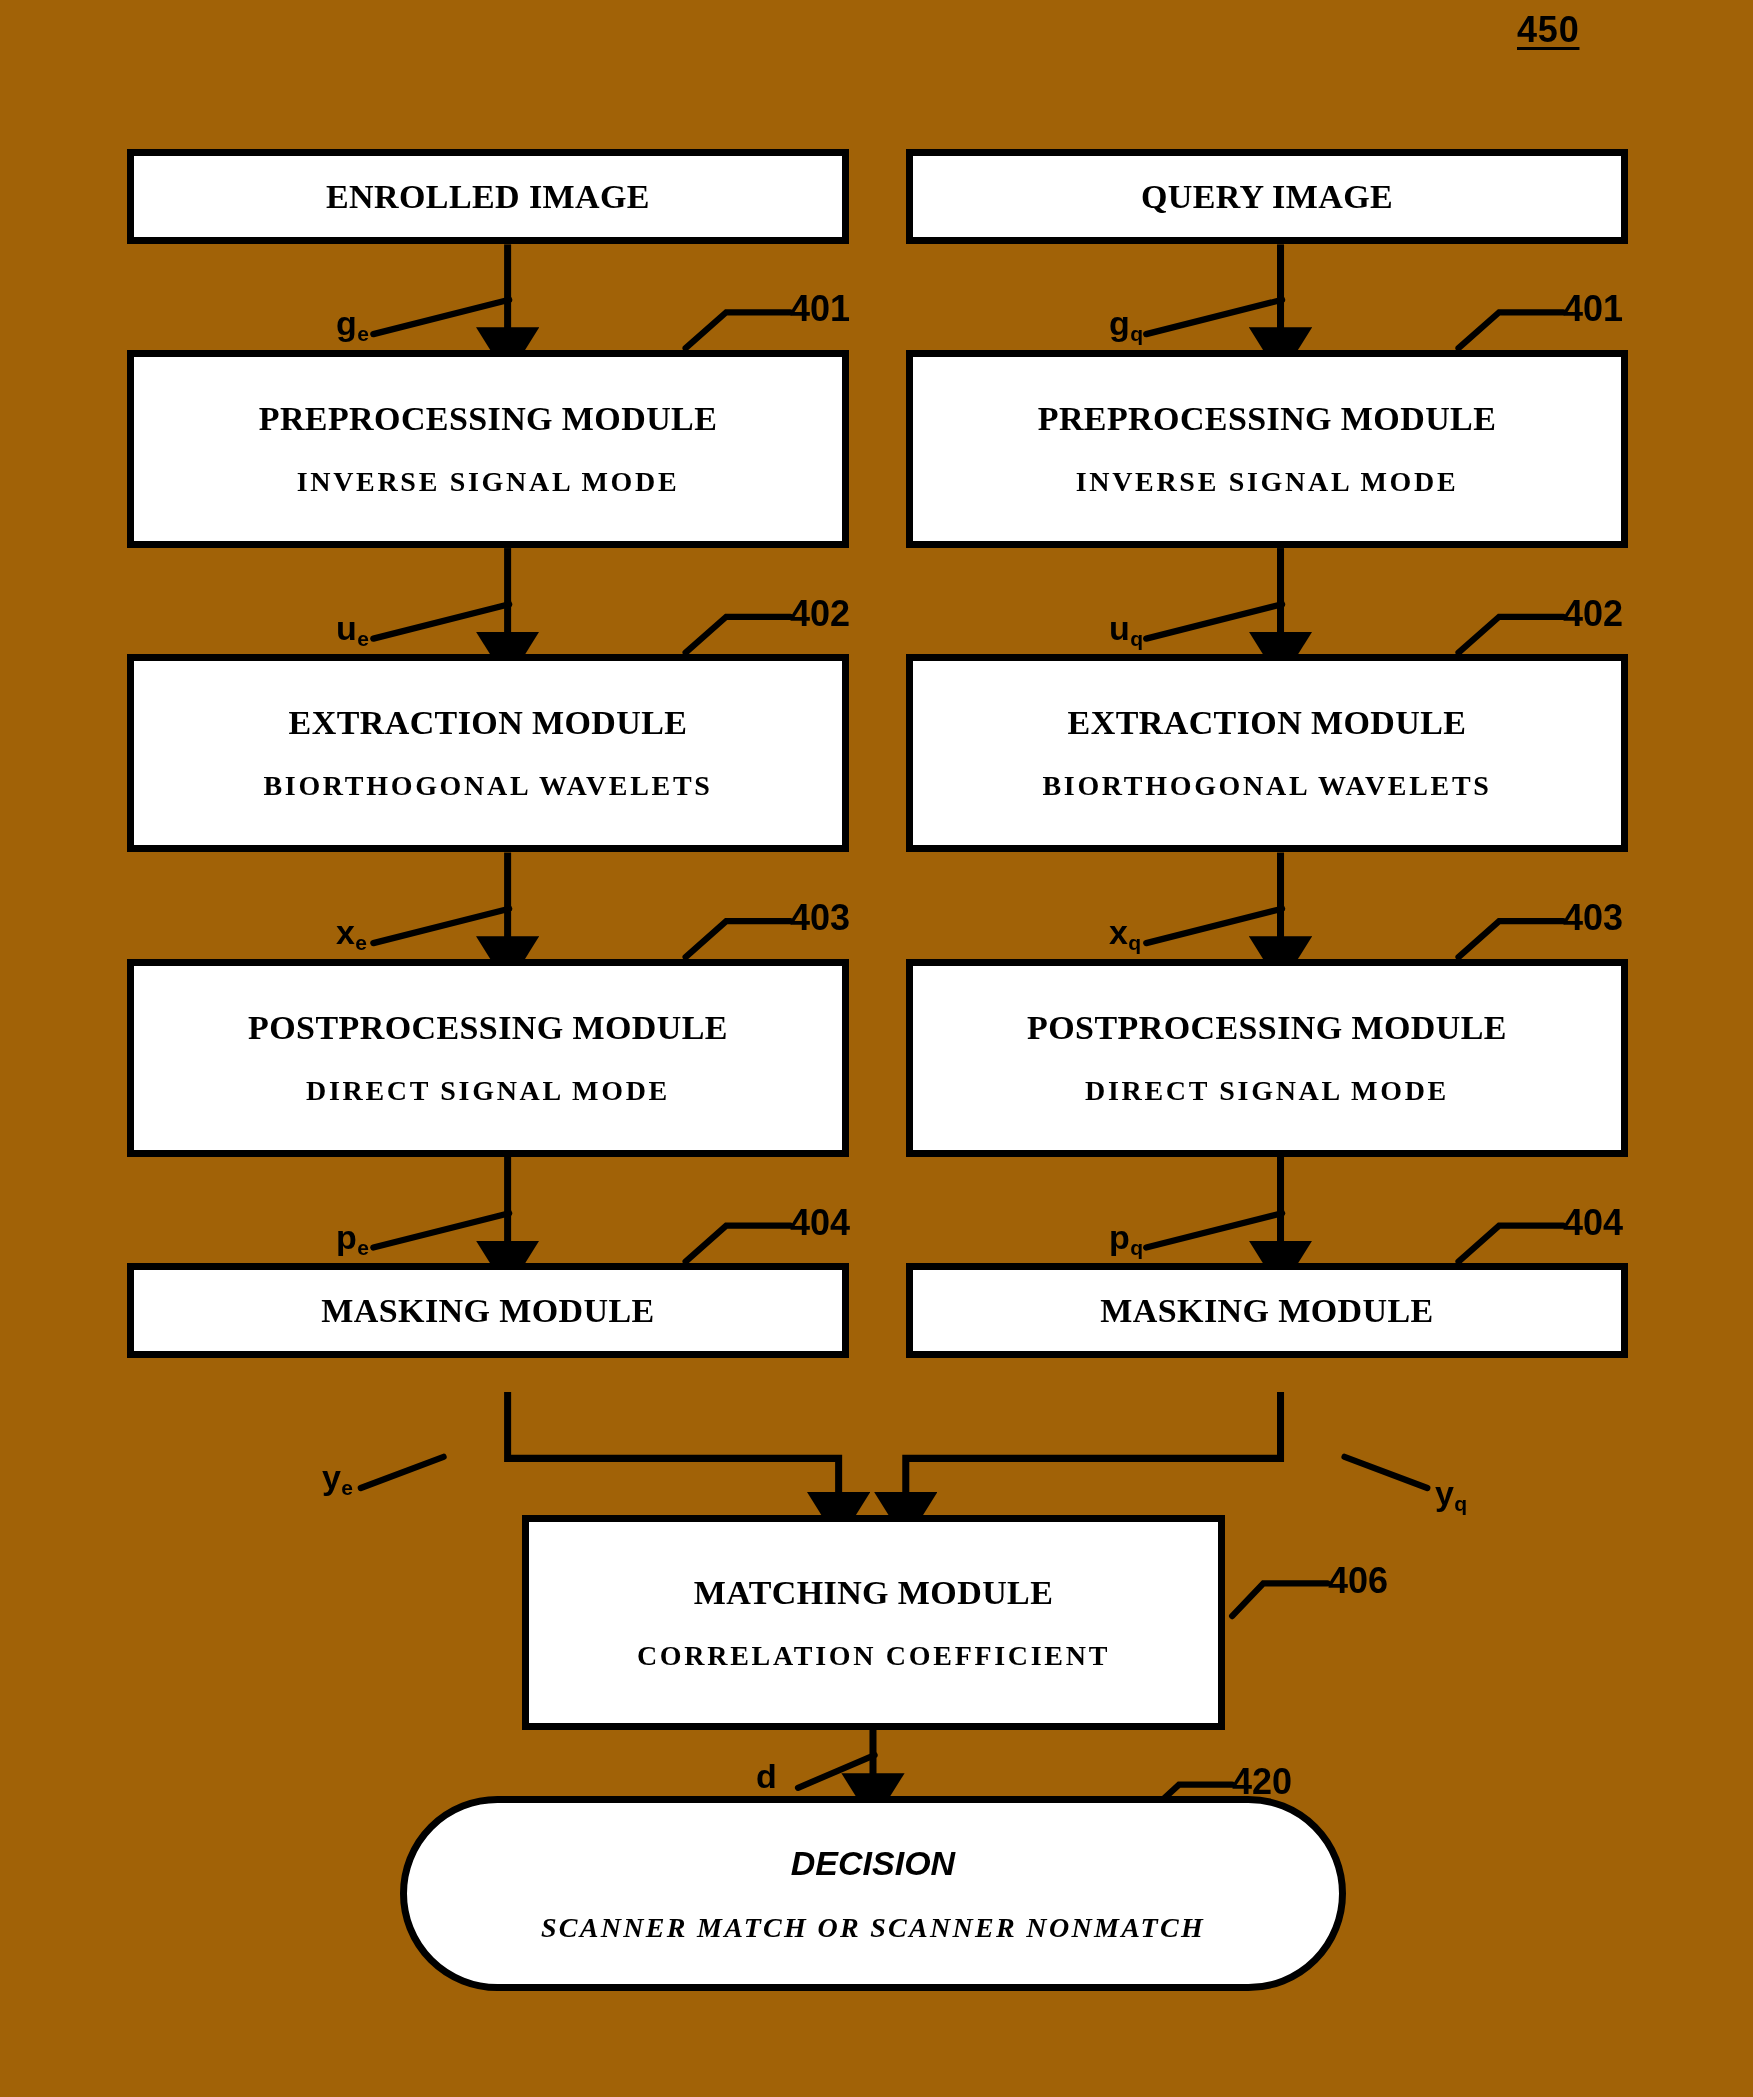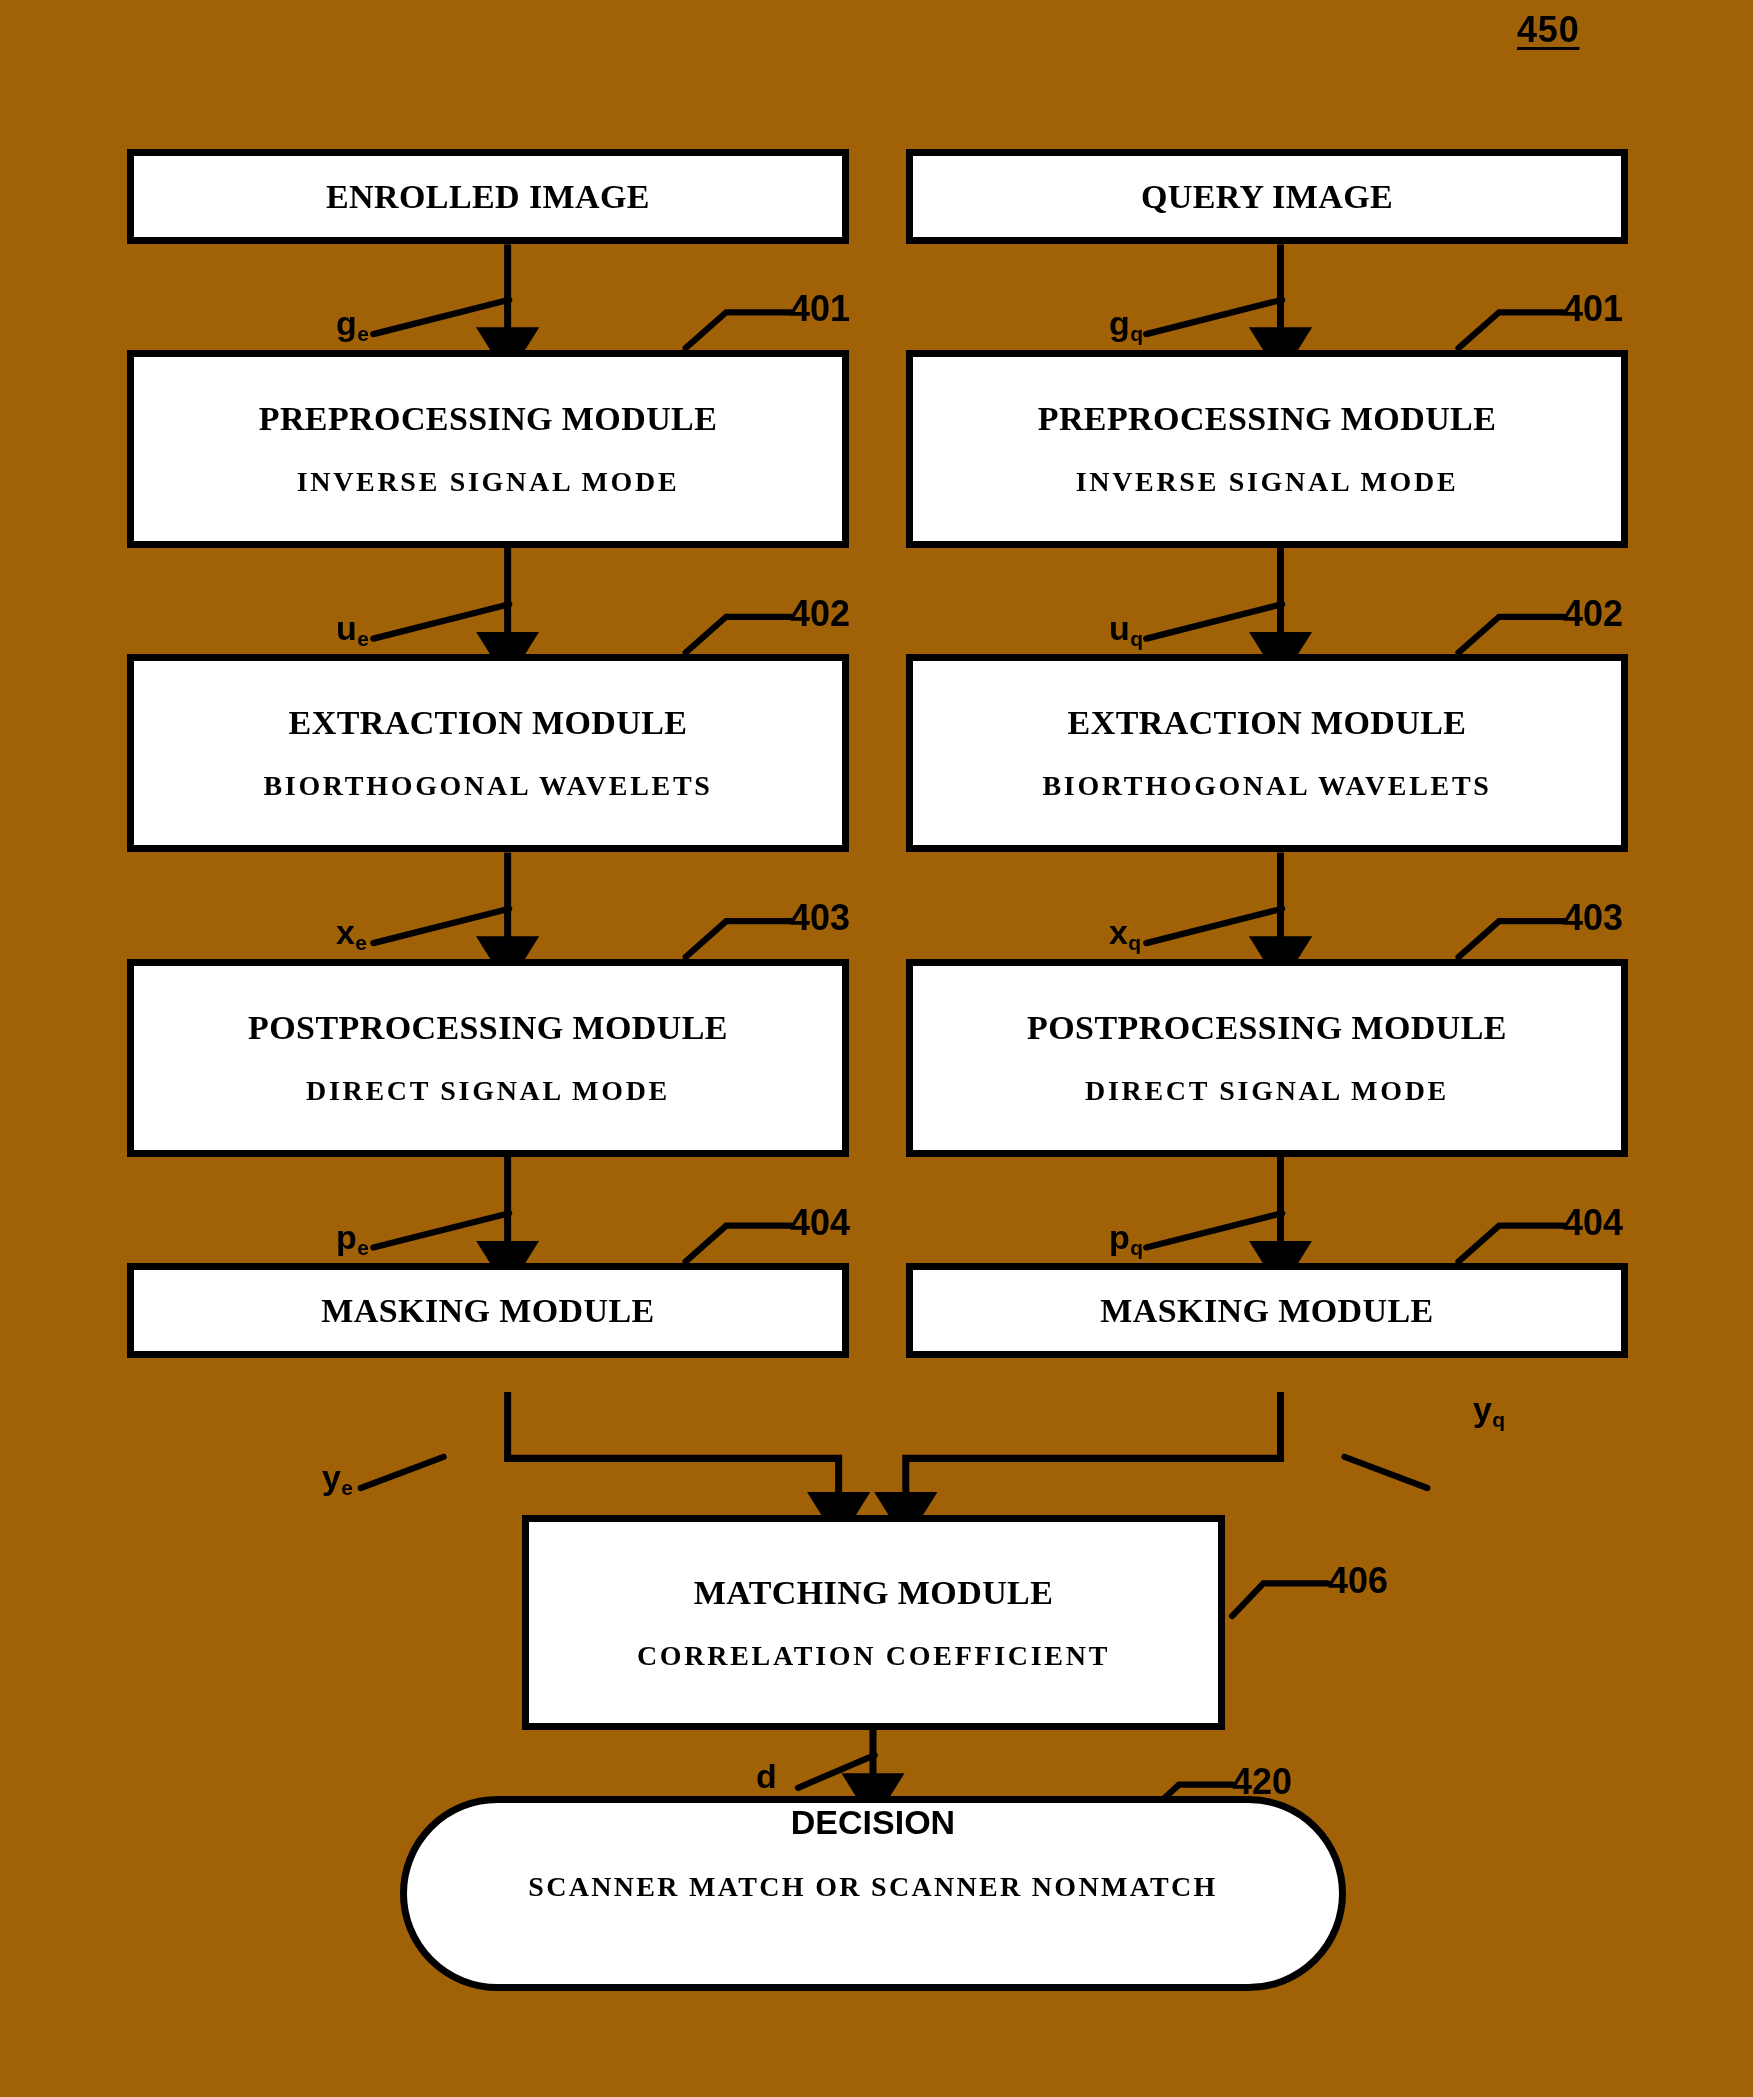--- a/index.html
+++ b/index.html
@@ -64,20 +64,22 @@
   
   .decision {
     position: absolute;
     box-sizing: border-box;
     border: 7.8px solid #000000;
     background: #ffffff;
     border-radius: 7808px;
     display: flex;
     flex-direction: column;
     align-items: center;
+    justify-content: center;
+    font-style: italic;
   }
   .decision .title {
     font-family: "Liberation Sans", sans-serif;
     font-weight: bold;
     font-size: 34px;
     white-space: nowrap;
   }
   .decision .subtitle {
     font-family: "Liberation Serif", serif;
     font-weight: bold;
@@ -271,21 +273,21 @@
   <div class="varlab" style="left:1109px; top:915px;">
     <span>x</span><sub>q</sub>
   </div>
   <div class="varlab" style="left:1109px; top:1220px;">
     <span>p</span><sub>q</sub>
   </div>
 
   <div class="varlab" style="left:322px; top:1460px;">
     <span>y</span><sub>e</sub>
   </div>
-  <div class="varlab" style="left:1435px; top:1392px;margin-left:38px;">
+  <div class="varlab" style="left:1435px; top:1476px;">
     <span>y</span><sub>q</sub>
   </div>
 
   <div class="varlab" style="left:756px; top:1759px;">
     <span>d</span>
   </div>
 
   <div class="refnum" style="left:790px; top:291px;">401</div>
   <div class="refnum" style="left:790px; top:596px;">402</div>
   <div class="refnum" style="left:790px; top:900px;">403</div>

